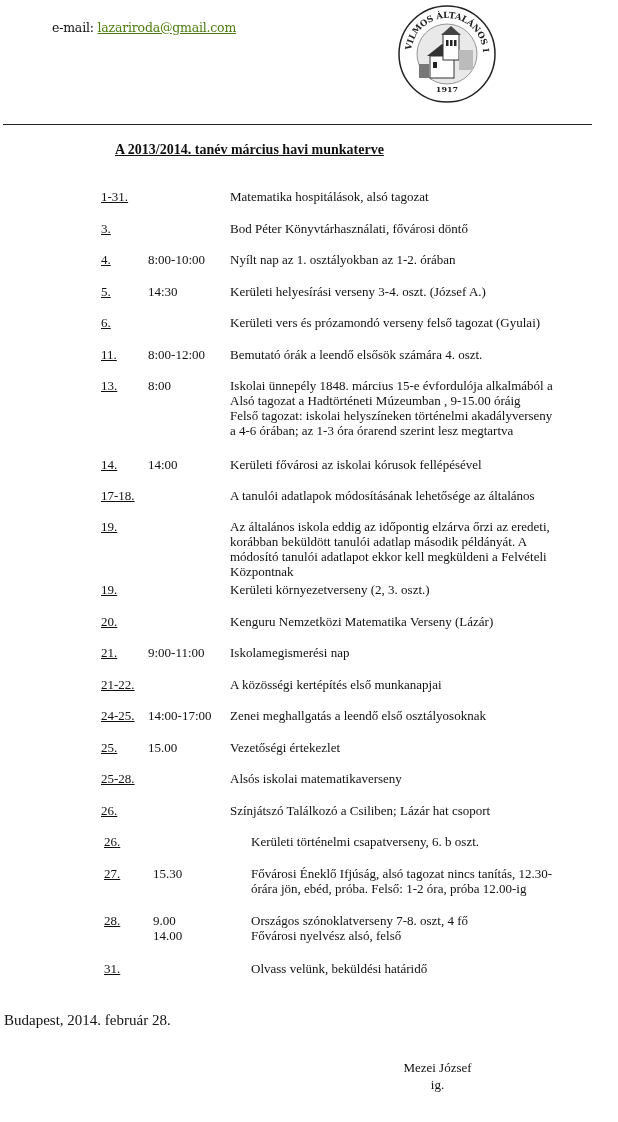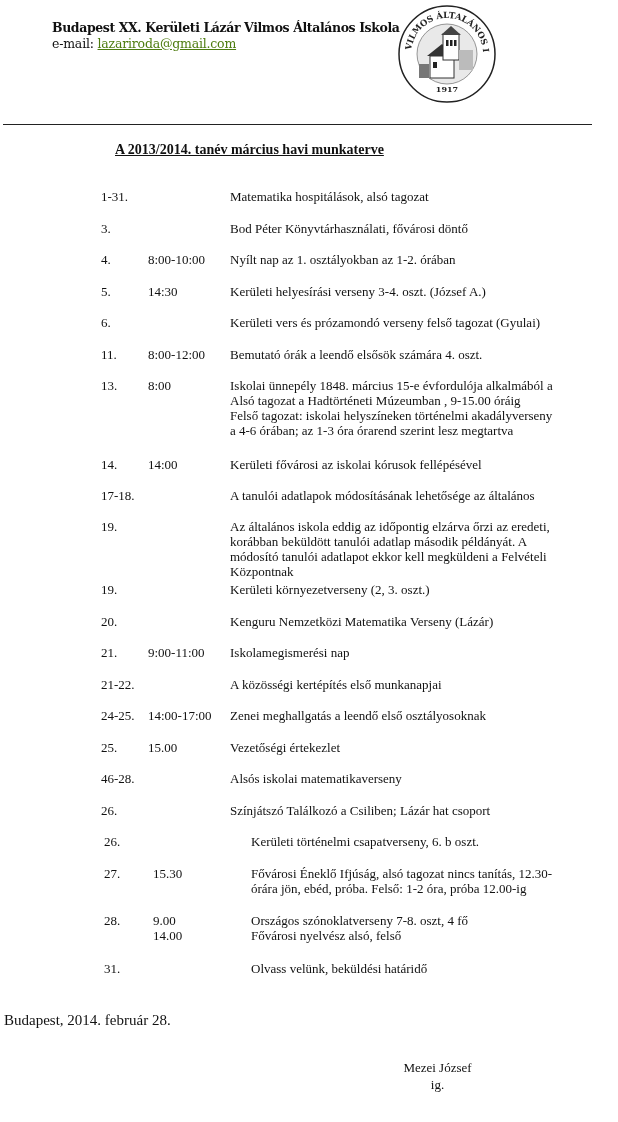--- a/index.html
+++ b/index.html
@@ -6,34 +6,33 @@
   body { width: 618px; height: 1122px; position: relative; overflow: hidden; color: #111; }
   .hdr { position: absolute; left: 52px; top: 20px; font-family: "DejaVu Serif", serif; font-size: 12.5px; line-height: 16px; color: #111; }
   .hdr .name { font-weight: bold; font-size: 12.5px; letter-spacing: -0.4px; }
   .hdr .line { letter-spacing: -0.2px; }
   .hdr a { color: #4d7c0f; text-decoration: underline; }
   .logo { position: absolute; left: 397px; top: 4px; width: 100px; height: 100px; }
   .rule { position: absolute; left: 3px; top: 124px; width: 589px; height: 0; border-top: 1px solid #222; }
   .title { position: absolute; left: 115px; top: 142px; font-family: Liberation Serif, serif; font-weight: bold; font-size: 14px; text-decoration: underline; color: #111; }
   .sched { position: absolute; left: 0; top: 0; font-family: "Liberation Serif", serif; font-size: 13px; line-height: 15px; color: #111; }
   .row { position: absolute; left: 0; width: 618px; }
-  .row .d { position: absolute; left: 101px; top: 0; white-space: nowrap; }
+  .row .d { position: absolute; left: 101px; top: 0; white-space: nowrap; text-decoration: underline; }
   .row .t { position: absolute; left: 148px; top: 0; white-space: pre; }
   .row .e { position: absolute; left: 230px; top: 0; width: 365px; white-space: pre-line; }
   .row.shift .d { left: 104px; }
   .row.shift .t { left: 153px; }
   .row.shift .e { left: 251px; }
   .footer-date { position: absolute; left: 4px; top: 1012px; font-family: "Liberation Serif", serif; font-size: 15px; color: #111; }
   .sign { position: absolute; left: 400px; top: 1059px; font-family: "Liberation Serif", serif; font-size: 13px; line-height: 17px; text-align: center; width: 75px; color: #111; }
 </style>
 </head>
 <body>
 
 <div class="hdr">
-  <div class="name">Budapest XX. Kerületi Lázár Vilmos Általános Iskola</div>
   <div class="line"><span>e-mail: </span><a>lazariroda@gmail.com</a></div>
 </div>
 
 <svg class="logo" viewBox="0 0 100 100">
   <defs>
     <path id="ringpath" d="M 50,50 m -36,0 a 36,36 0 1,1 72,0"></path>
   </defs>
   <circle cx="50" cy="50" r="48" fill="#fff" stroke="#222" stroke-width="1.5"></circle>
   <circle cx="50" cy="50" r="30" fill="#e9e9e9" stroke="#555" stroke-width="0.6"></circle>
   <text font-family="DejaVu Serif, serif" font-size="8.5" font-weight="bold" fill="#222">
@@ -139,21 +138,21 @@
       <span class="d">24-25.</span>
       <span class="t">14:00-17:00</span>
       <span class="e">Zenei meghallgatás a leendő első osztályosoknak</span>
     </div>
   <div class="row" style="top:740px">
       <span class="d">25.</span>
       <span class="t">15.00</span>
       <span class="e">Vezetőségi értekezlet</span>
     </div>
   <div class="row" style="top:771px">
-      <span class="d">46-28.</span>
+      <span class="d">25-28.</span>
       <span class="t"></span>
       <span class="e">Alsós iskolai matematikaverseny</span>
     </div>
   <div class="row" style="top:803px">
       <span class="d">26.</span>
       <span class="t"></span>
       <span class="e">Színjátszó Találkozó a Csiliben; Lázár hat csoport</span>
     </div>
   <div class="row shift" style="top:834px">
       <span class="d">26.</span>

